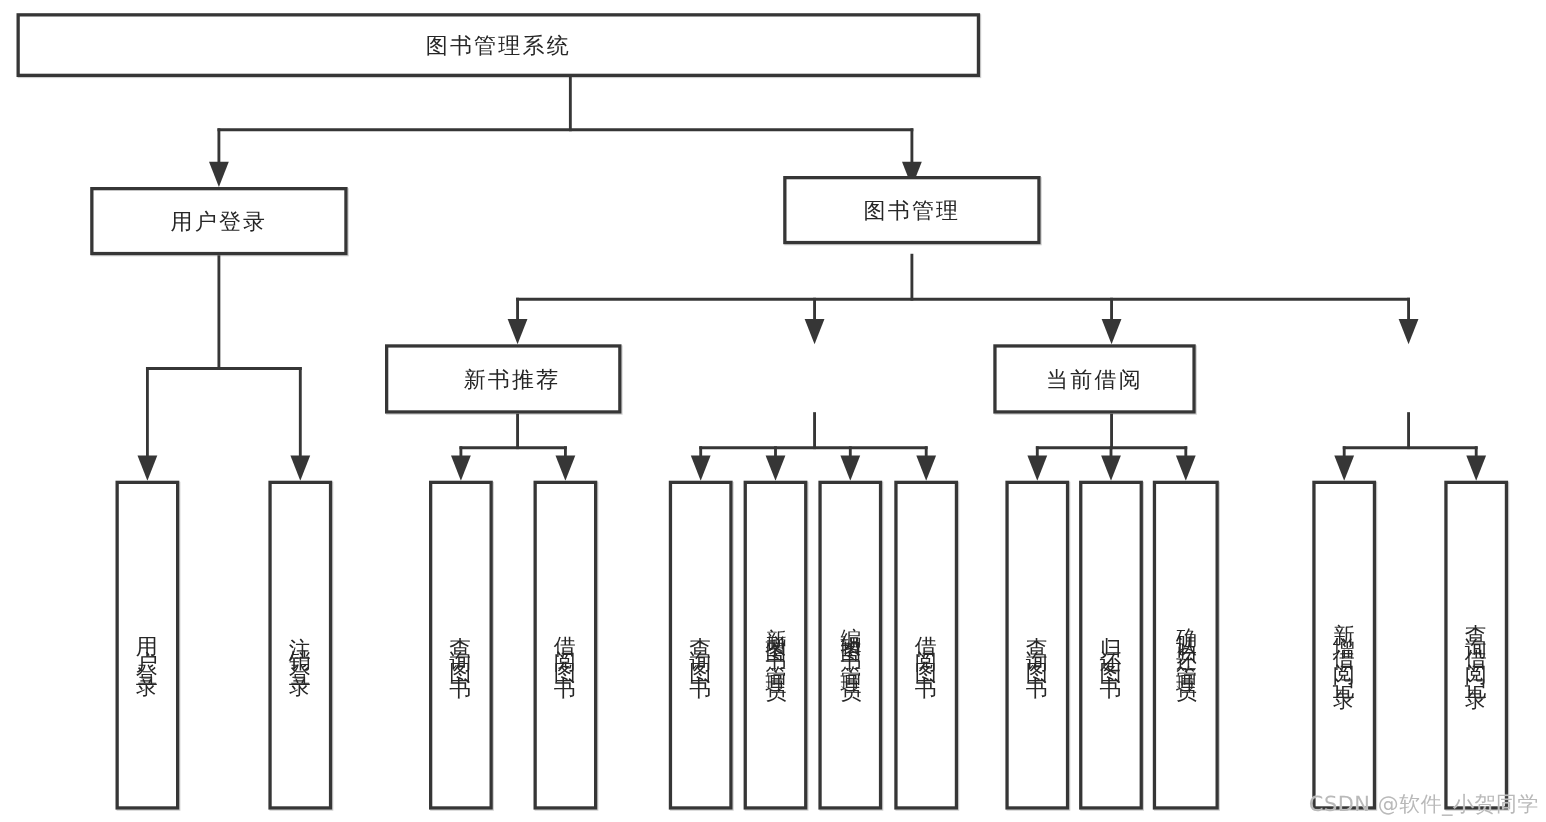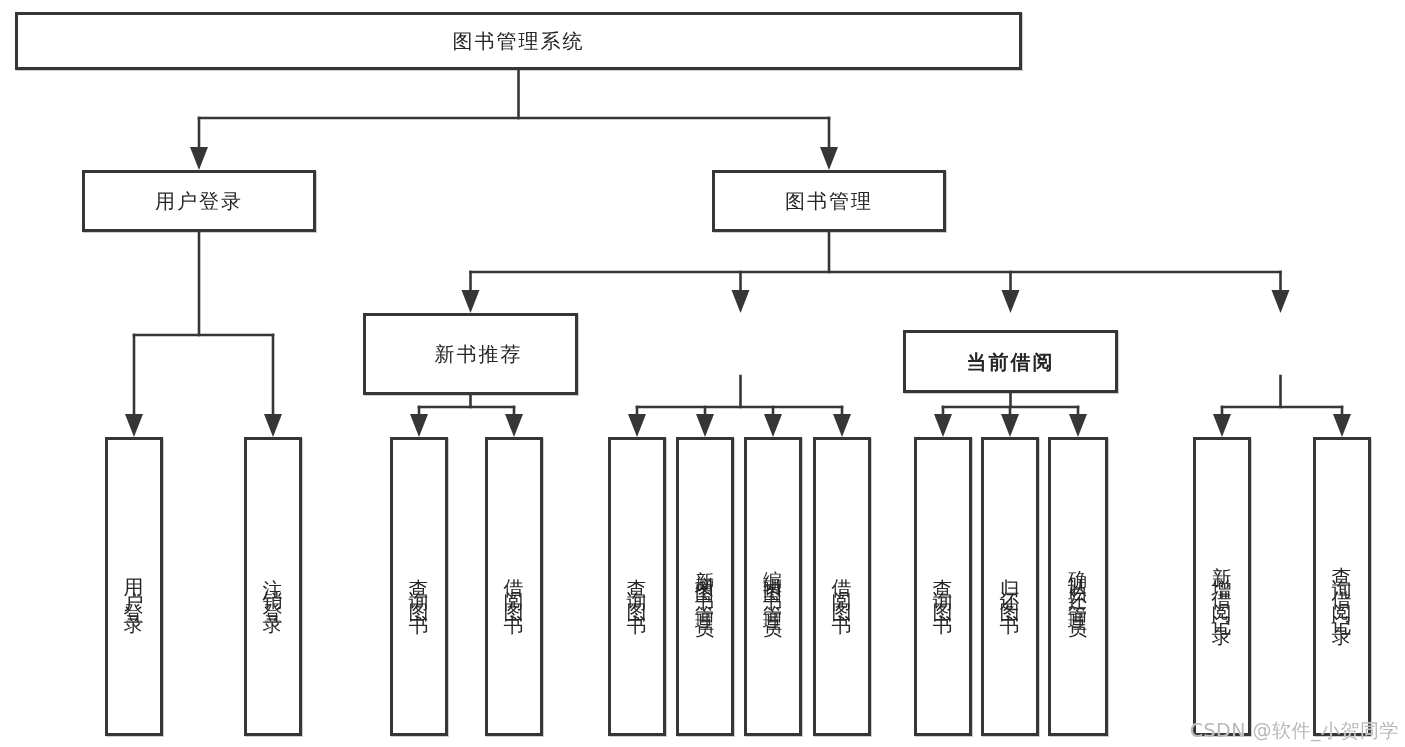--- a/index.html
+++ b/index.html
@@ -115,33 +115,33 @@
       <polygon points="1069,414 1087,414 1078,437" fill="#363636"></polygon>
       <line x1="1280.5" y1="376" x2="1280.5" y2="407" stroke="#363636" stroke-width="2.6" stroke-linecap="square"></line>
       <line x1="1222" y1="407" x2="1342" y2="407" stroke="#363636" stroke-width="2.6" stroke-linecap="square"></line>
       <line x1="1222" y1="407" x2="1222" y2="418" stroke="#363636" stroke-width="2.6" stroke-linecap="square"></line>
       <polygon points="1213,414 1231,414 1222,437" fill="#363636"></polygon>
       <line x1="1342" y1="407" x2="1342" y2="418" stroke="#363636" stroke-width="2.6" stroke-linecap="square"></line>
       <polygon points="1333,414 1351,414 1342,437" fill="#363636"></polygon>
     </svg>
 
   <div id="watermark">CSDN @软件_小贺同学</div>
-<div class="node horiz" style="left: 15px; top: 12px; width: 1007px; height: 58px;">
+<div class="node horiz" style="left: 15px; top: 12px; width: 876px; height: 58px;">
       <span class="label">图书管理系统</span>
     </div>
     <div class="node horiz" style="left: 82px; top: 170px; width: 234px; height: 62px;">
       <span class="label">用户登录</span>
     </div>
-    <div class="node horiz" style="left: 712px; top: 170px; width: 234px; height: 62px;">
+    <div class="node horiz" style="left: 712px; top: 160px; width: 234px; height: 62px;">
       <span class="label">图书管理</span>
     </div>
-    <div class="node horiz" style="left: 363px; top: 313px; width: 215px; height: 82px; padding-left: 16px;">
+    <div class="node horiz" style="left: 350px; top: 313px; width: 215px; height: 63px; padding-left: 16px;">
       <span class="label">新书推荐</span>
     </div>
-    <div class="node horiz" style="left: 903px; top: 330px; width: 215px; height: 63px; font-weight: bold;">
+    <div class="node horiz" style="left: 903px; top: 313px; width: 184px; height: 63px;">
       <span class="label">当前借阅</span>
     </div>
     <div class="node vert" style="left: 105px; top: 437px; width: 58px; height: 299px;">
       <span class="label">用户登录</span>
     </div>
     <div class="node vert" style="left: 244px; top: 437px; width: 58px; height: 299px;">
       <span class="label">注销登录</span>
     </div>
     <div class="node vert" style="left: 390px; top: 437px; width: 58px; height: 299px;">
       <span class="label">查询图书</span>

